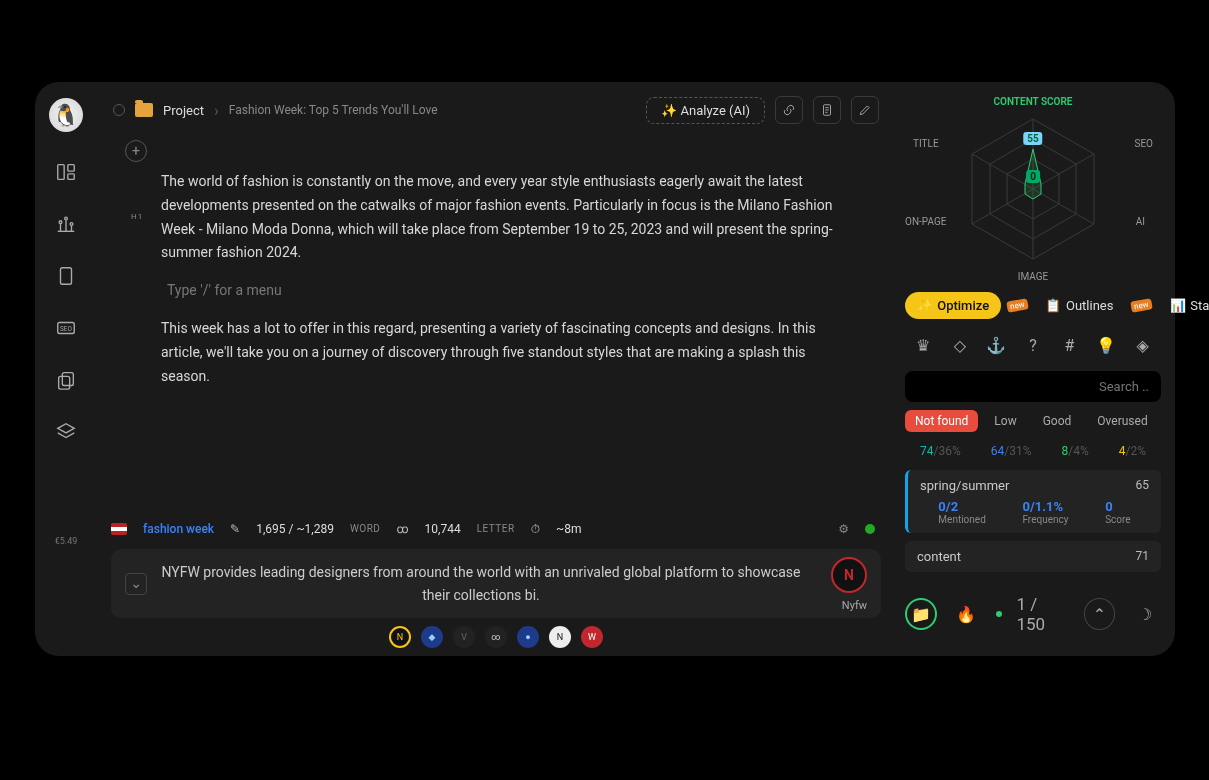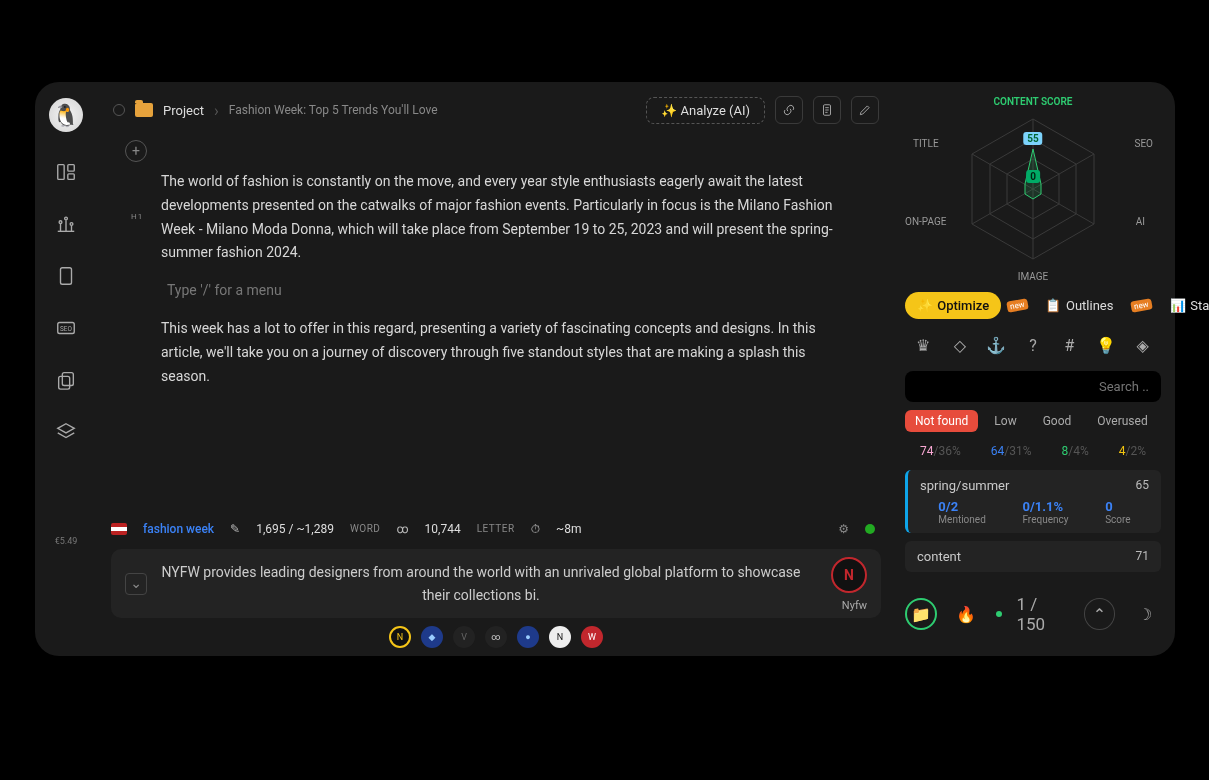--- a/index.html
+++ b/index.html
@@ -51,21 +51,21 @@
 .tab { padding:6px 12px; border-radius:18px; font-size:13px; color:#ddd; cursor:pointer; display:flex; align-items:center; gap:4px; }
 .tab.active { background:#f5c518; color:#111; font-weight:500; }
 .new-tag { background:#e67e22; color:#fff; font-size:8px; padding:1px 3px; border-radius:3px; transform:rotate(-10deg); }
 .icon-row { display:flex; justify-content:space-around; padding:8px 0; }
 .icon-row span { width:20px; height:20px; color:#aaa; cursor:pointer; display:flex; align-items:center; justify-content:center; }
 .search { background:#000000; border:none; border-radius:8px; padding:8px 12px; color:#ccc; font-size:13px; width:100%;text-align:right; }
 .filter-row { display:flex; gap:6px; align-items:center; font-size:12px; }
 .filter { padding:4px 10px; border-radius:6px; color:#aaa; cursor:pointer; }
 .filter.active { background:#e74c3c; color:#fff; }
 .count-row { display:flex; justify-content:space-around; font-size:12px; padding:4px 0; }
-.ct-red { color:#f9a8d4;margin-top:12px; } .ct-blue { color:#3b82f6; } .ct-green { color:#2ecc71; } .ct-yellow { color:#f1c40f; }
+.ct-red { color:#14b8a6;margin-top:12px; } .ct-blue { color:#3b82f6; } .ct-green { color:#2ecc71; } .ct-yellow { color:#f1c40f; }
 .ct-dim { color:#555; }
 .kw-item { background:#232323; border-radius:6px; padding:8px 12px; font-size:13px; position:relative; }
 .kw-item.sel { border-left:3px solid #0ea5e9; }
 .kw-score { position:absolute; right:12px; top:8px; color:#bbb; font-size:12px; }
 .kw-metrics { display:flex; justify-content:space-around; margin-top:6px; font-size:10px; color:#888; }
 .kw-metrics strong { color:#3b82f6; font-size:13px; display:block; }
 .footer { display:flex; align-items:center; gap:14px; padding:6px 0; margin-top:auto; }
 .circle-btn { width:32px; height:32px; border-radius:50%; display:flex; align-items:center; justify-content:center; cursor:pointer; }
 .foot-txt { font-size:17px; color:#aaa; }
 .foot-dot { width:6px; height:6px; border-radius:50%; background:#2ecc71; }

